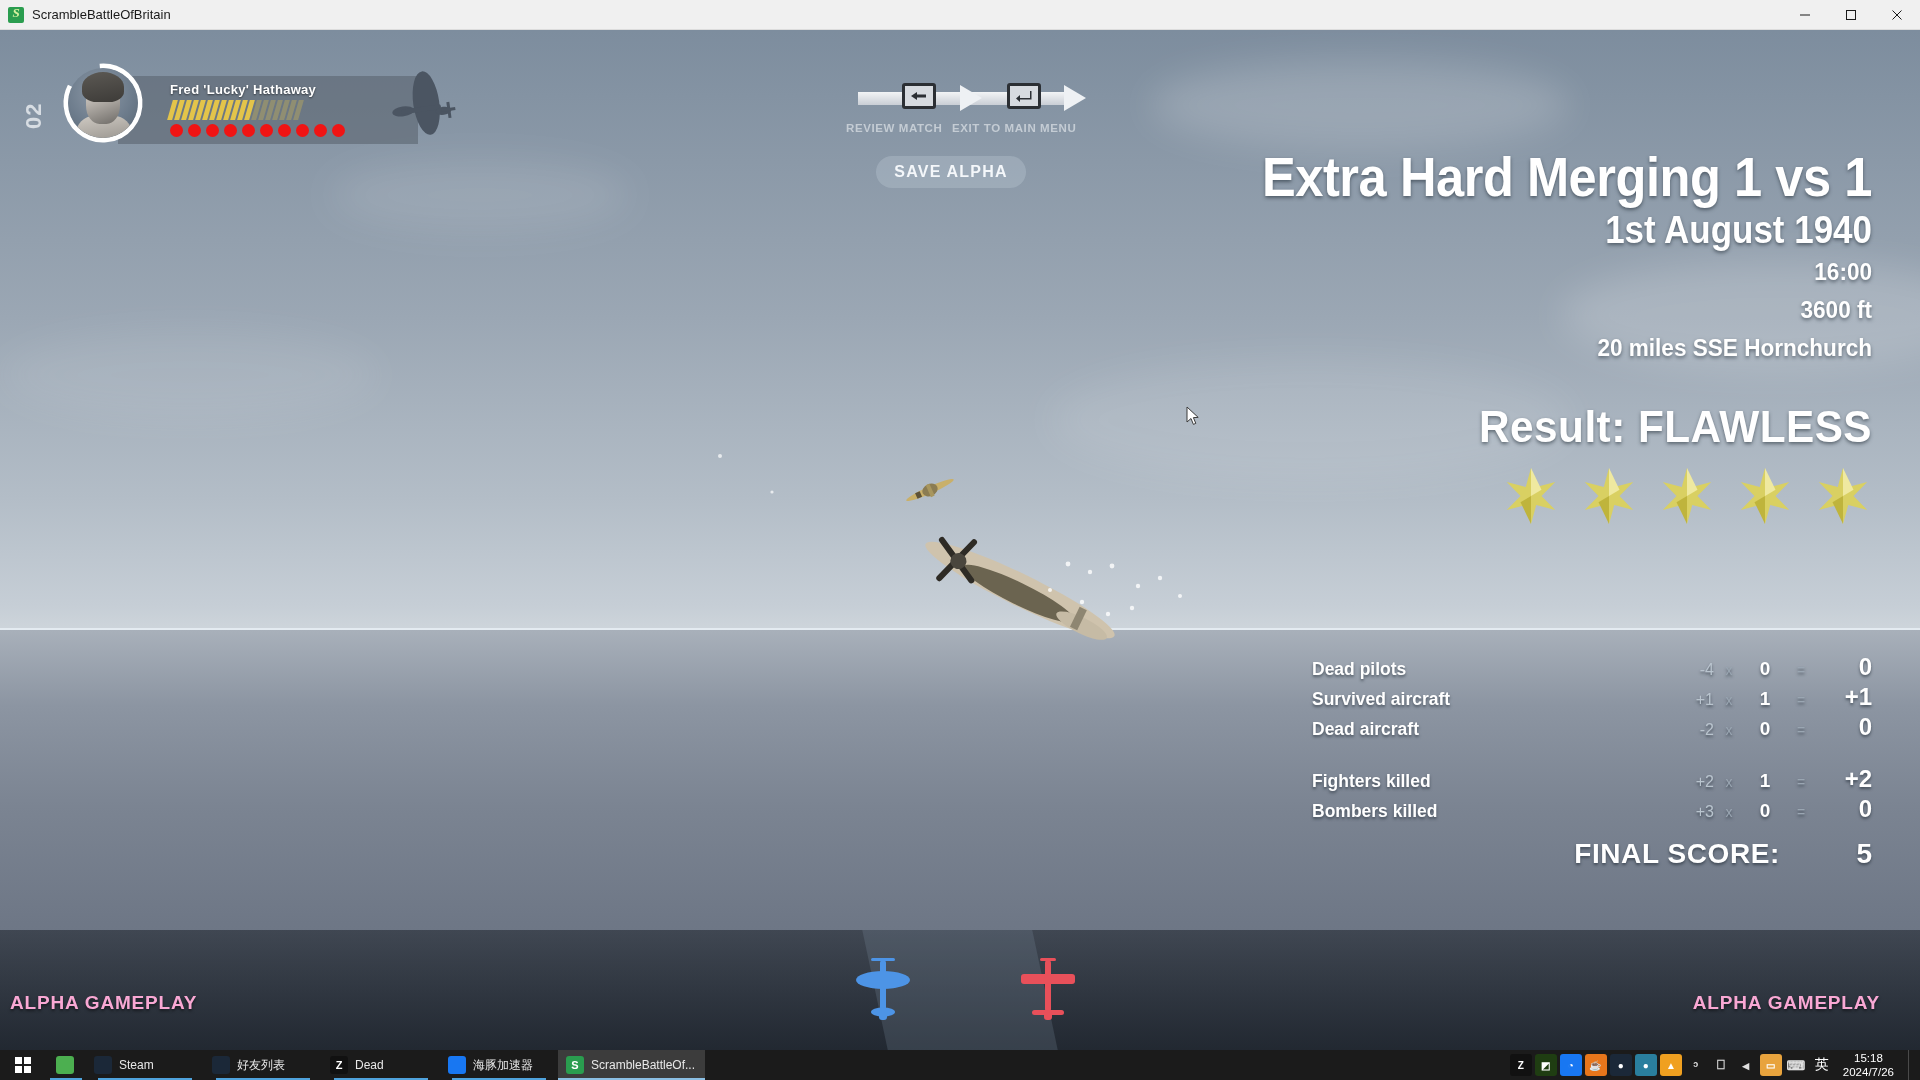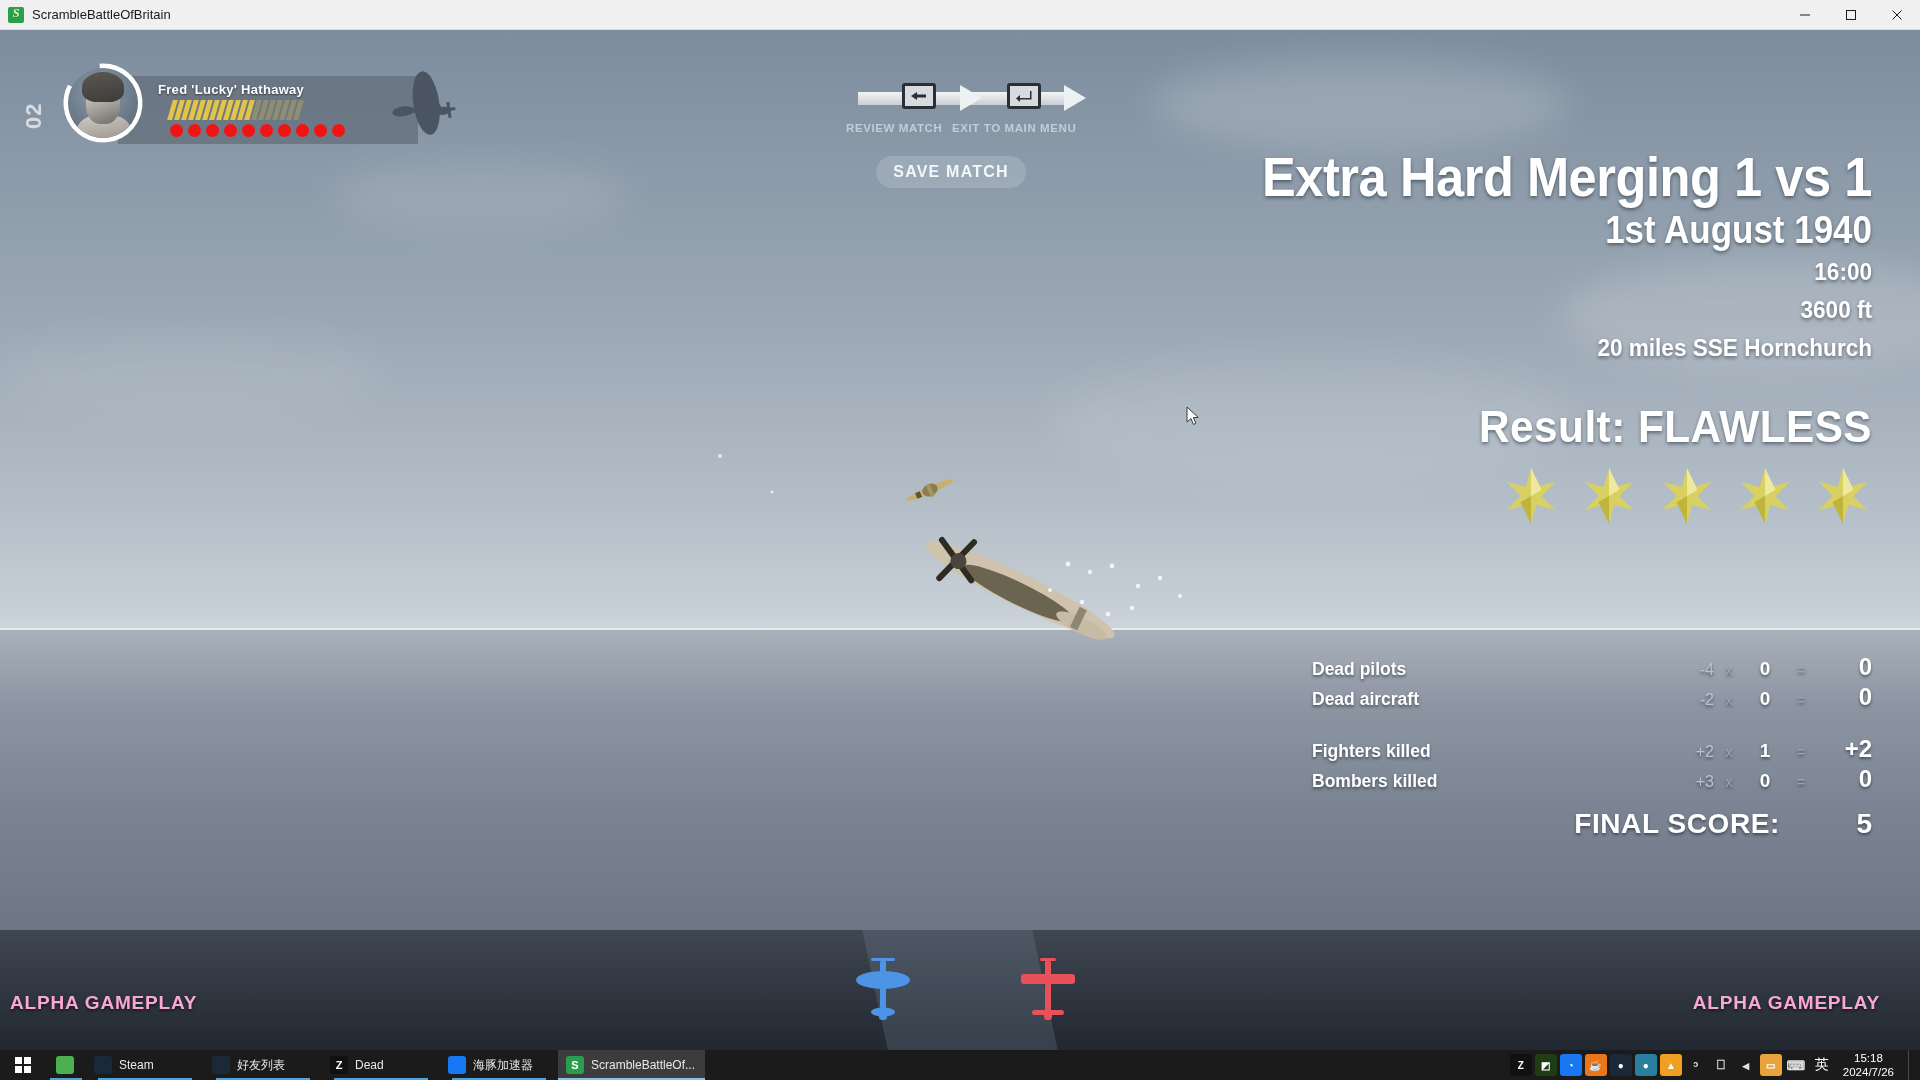--- a/index.html
+++ b/index.html
@@ -76,21 +76,21 @@
   }
   #pilot-hud .portrait .helmet{
     position:absolute;left:14px;top:4px;width:42px;height:30px;border-radius:50% 50% 35% 35%;
     background:linear-gradient(170deg,#5c5954 0%,#3d3b38 100%);
   }
   #pilot-hud .portrait .body{
     position:absolute;left:8px;top:48px;width:56px;height:30px;border-radius:18px 18px 0 0;
     background:linear-gradient(170deg,#cfcac3 0%,#8e8a84 100%);
   }
   #pilot-hud .pname{
-    position:absolute; left:128px; top:20px; color:#fff; font-size:13px;
+    position:absolute; left:140px; top:20px; color:#fff; font-size:13px;
     font-weight:bold; letter-spacing:.3px; text-shadow:0 1px 2px rgba(0,0,0,.55);
   }
   #pilot-hud .ammo{ position:absolute; left:140px; top:38px; display:flex; gap:2px; }
   #pilot-hud .ammo i{
     display:block;width:5px;height:20px;transform:skewX(-16deg);
     background:#e3c44a;
   }
   #pilot-hud .ammo i.dim{ background:rgba(227,196,74,.30); }
   #pilot-hud .hits{ position:absolute; left:140px; top:62px; display:flex; gap:5px; }
   #pilot-hud .hits i{ display:block;width:13px;height:13px;border-radius:50%;background:#f01414; }
@@ -361,21 +361,21 @@
       <div class="key k2">
         <svg width="18" height="13" viewBox="0 0 18 13">
           <path d="M15 1 L15 8 L5 8 L5 5 L1 8.5 L5 12 L5 9.6 L16.5 9.6 L16.5 1 Z" fill="#2b2f34"></path>
         </svg>
       </div>
     </div>
     <div class="labels">
       <span class="l1">REVIEW MATCH</span>
       <span class="l2">EXIT TO MAIN MENU</span>
     </div>
-    <div class="save">SAVE MATCH</div>
+    <div class="save">SAVE ALPHA</div>
   </div>
 
   <div id="results">
     <div class="mission">Extra Hard Merging 1 vs 1</div>
     <div class="date">1st August 1940</div>
     <div class="meta">16:00</div>
     <div class="meta">3600 ft</div>
     <div class="meta">20 miles SSE Hornchurch</div>
     <div class="result">Result: FLAWLESS</div>
     <div id="stars">
@@ -410,20 +410,28 @@
   <div id="score">
     <table>
       <tbody id="score-g1">
           <tr>
             <td class="label">Dead pilots</td>
             <td class="mult">-4</td>
             <td class="x">x</td>
             <td class="cnt">0</td>
             <td class="eq">=</td>
             <td class="val">0</td>
+          </tr>
+          <tr>
+            <td class="label">Survived aircraft</td>
+            <td class="mult">+1</td>
+            <td class="x">x</td>
+            <td class="cnt">1</td>
+            <td class="eq">=</td>
+            <td class="val">+1</td>
           </tr>
           <tr>
             <td class="label">Dead aircraft</td>
             <td class="mult">-2</td>
             <td class="x">x</td>
             <td class="cnt">0</td>
             <td class="eq">=</td>
             <td class="val">0</td>
           </tr>
         </tbody>

